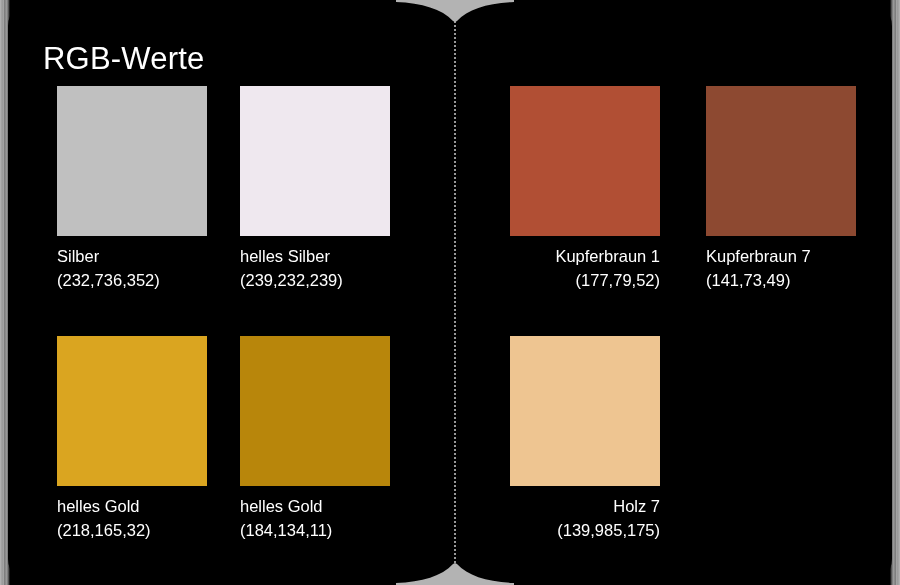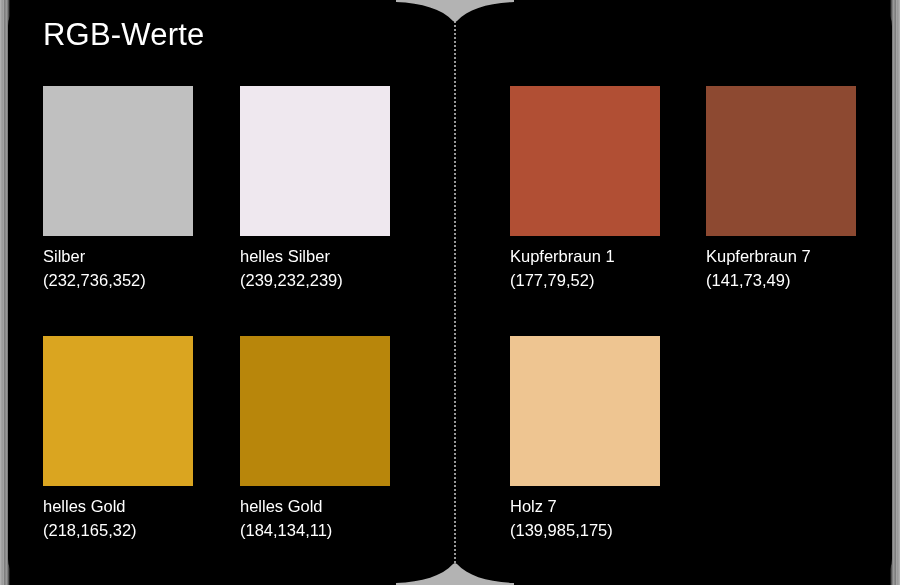--- a/index.html
+++ b/index.html
@@ -61,21 +61,21 @@
     width: 0;
     height: 573px;
     border-left: 2px dotted #b4b4b4;
     opacity: .85;
   }
 
   
   #page-title {
     position: absolute;
     left: 43px;
-    top: 18px;
+    top: 42px;
     font-size: 31px;
     font-weight: 400;
     color: #ffffff;
     letter-spacing: .2px;
     line-height: 1.1;
   }
 
   
   .swatch-cell {
     position: absolute;
@@ -89,23 +89,23 @@
   .swatch-name,
   .swatch-rgb {
     color: #ffffff;
     font-size: 16.5px;
     line-height: 24px;
     white-space: nowrap;
   }
   .swatch-name { margin-top: 8px; }
 
   
-  .col-1 { left: 28px; padding-left: 15px; }
+  .col-1 { left: 42px; padding-left: 15px; }
   .col-2 { left: 240px; }
-  .col-3 { left: 510px; }
+  .col-3 { left: 510px; text-align: right; }
   .col-4 { left: 706px; }
   
   .row-1 { top: 86px; }
   .row-2 { top: 336px; }
 </style>
 </head>
 <body>
 
 <div id="slide-frame">
 

